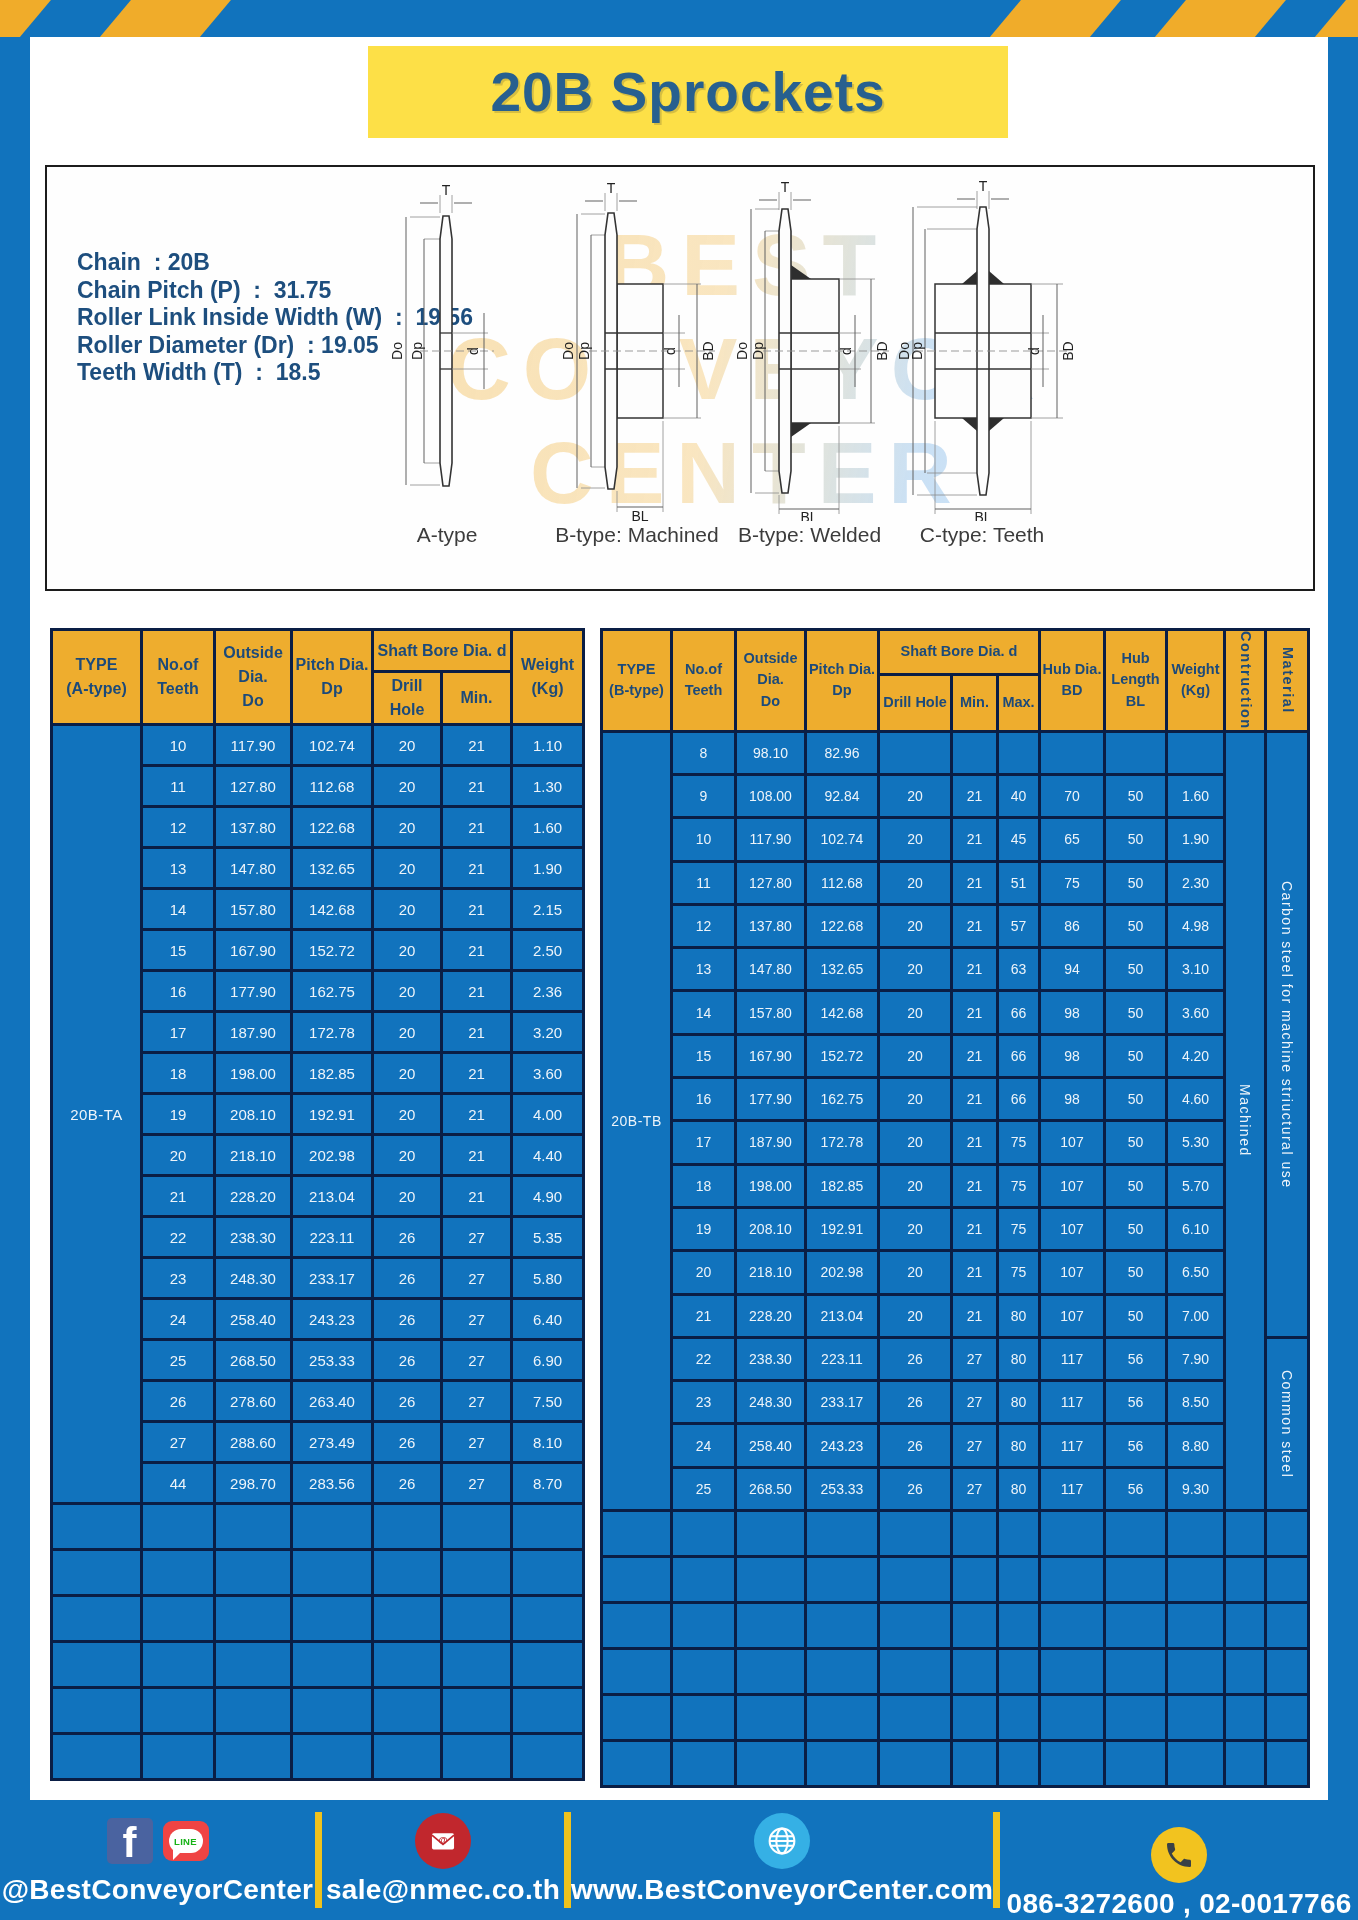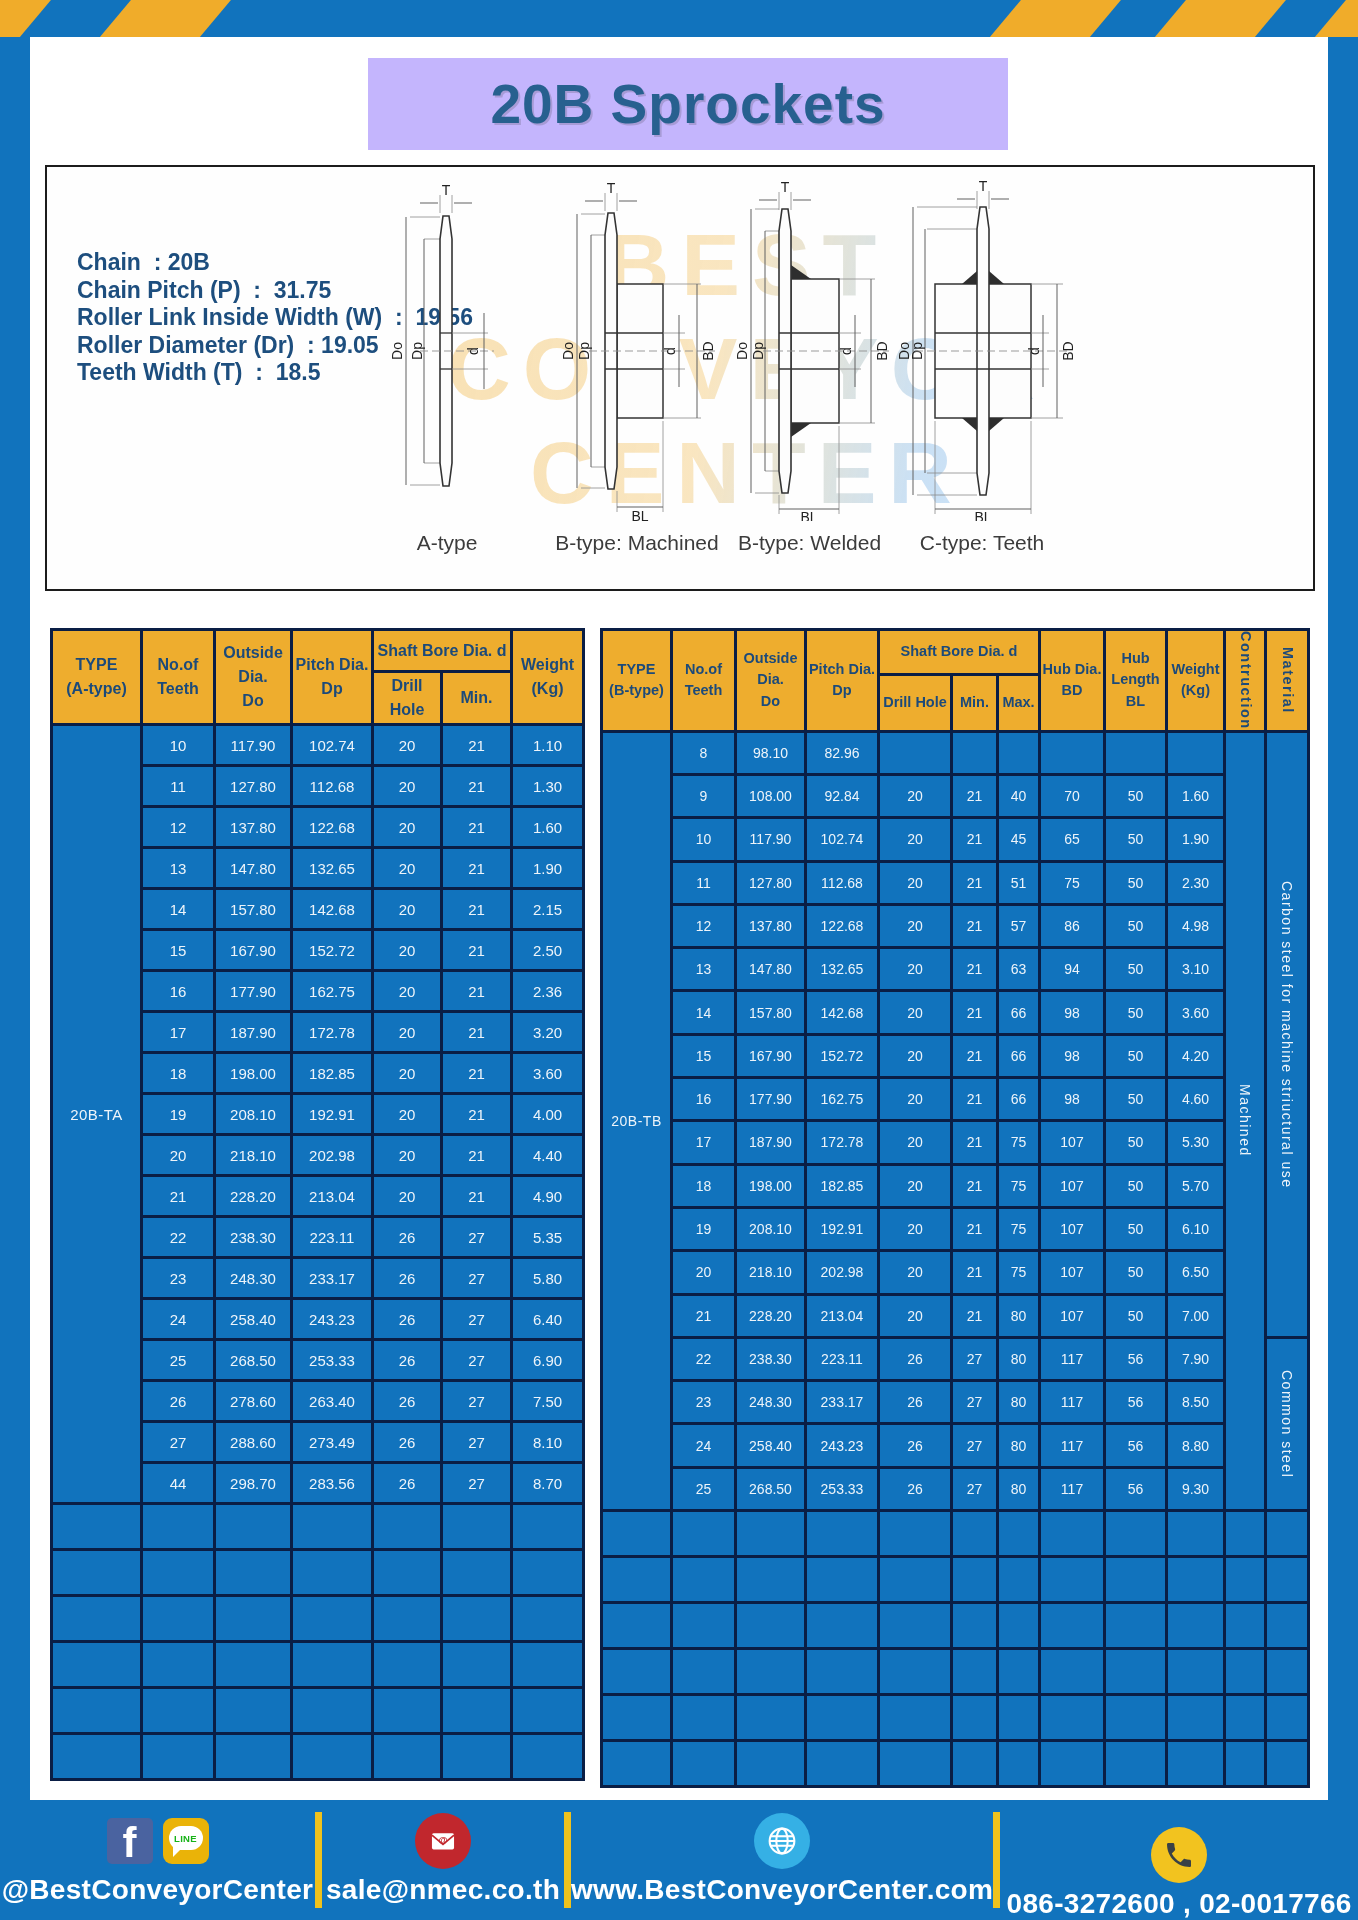--- a/index.html
+++ b/index.html
@@ -4,31 +4,31 @@
 <style>
   html,body{margin:0;padding:0;background:#9db6c9;}
   *{box-sizing:border-box;font-family:"Liberation Sans",sans-serif;}
   #page{position:relative;width:1358px;height:1920px;background:#1173bd;overflow:hidden;margin:0 auto;}
   
   #top-band{position:absolute;left:0;top:0;width:1358px;height:37px;background:#1173bd;overflow:hidden;}
   .band-stripe{position:absolute;top:-4px;height:46px;width:100px;background:#f0ac2a;transform:skewX(-40deg);}
   
   #content{position:absolute;left:30px;top:37px;width:1298px;height:1763px;background:#ffffff;}
   
-  #title-box{position:absolute;left:338px;top:21px;width:640px;height:92px;background:#c4b5fd;display:flex;align-items:center;justify-content:center;}
+  #title-box{position:absolute;left:338px;top:9px;width:640px;height:92px;background:#fde047;display:flex;align-items:center;justify-content:center;}
   #title-box h1{margin:0;font-size:55px;font-weight:bold;color:#27608f;letter-spacing:1px;text-shadow:2px 2px 0 rgba(40,40,40,.18);}
   
   #spec-box{position:absolute;left:15px;top:128px;width:1270px;height:426px;border:2px solid #1c1c1c;background:#fefefe;overflow:hidden;}
   #watermark{position:absolute;left:350px;top:46px;width:700px;text-align:center;font-weight:800;font-size:88px;line-height:104px;letter-spacing:12px;
     background:linear-gradient(100deg,rgba(241,184,74,.42) 0%,rgba(241,184,74,.34) 45%,rgba(140,190,235,.45) 75%);
     -webkit-background-clip:text;background-clip:text;color:transparent;user-select:none;}
   #spec-lines{position:absolute;left:30px;top:82px;z-index:2;}
   .spec-line{font-size:23px;font-weight:bold;color:#1d4e7e;line-height:27.5px;white-space:pre;}
   .dwg-wrap{position:absolute;top:14px;z-index:2;display:flex;flex-direction:column;align-items:center;}
-  .dwg-caption{font-size:21px;color:#3c3c3c;margin-top:10px;}
+  .dwg-caption{font-size:21px;color:#3c3c3c;margin-top:2px;}
   .ol{fill:#fdfdfd;stroke:#333;stroke-width:1.6;}
   .hub{fill:#fdfdfd;stroke:#333;stroke-width:1.5;}
   .bl{stroke:#333;stroke-width:1.3;}
   .dim{stroke:#606060;stroke-width:1;}
   .ext{stroke:#8a8a8a;stroke-width:.8;}
   .cl{stroke:#909090;stroke-width:.9;stroke-dasharray:8 4;}
   .weld{fill:#2e2e2e;}
   .dwg text{font-size:14px;fill:#222;}
   
   .spktable{border-collapse:collapse;table-layout:fixed;position:absolute;background:#fff;}
@@ -53,21 +53,21 @@
   
   #footer{position:absolute;left:0;top:1800px;width:1358px;height:120px;background:#1173bd;display:flex;align-items:stretch;}
   .fsec{display:flex;flex-direction:column;align-items:center;padding-top:8px;}
   .fsec-1{flex:0 0 315px;} .fsec-2{flex:0 0 242px;} .fsec-3{flex:0 0 420px;} .fsec-4{flex:1;justify-content:flex-end;}
   .ficons{height:66px;display:flex;align-items:center;gap:10px;}
   .flabel{color:#fff;font-weight:bold;font-size:28px;letter-spacing:.3px;}
   .fsep{width:7px;background:#f0c21c;margin:12px 0;}
   .fb-icon{width:46px;height:46px;background:#4a63a0;border-radius:5px;color:#fff;font-weight:bold;font-size:42px;
     display:flex;justify-content:center;overflow:hidden;}
   .fb-icon span{line-height:50px;}
-  .line-icon{width:46px;height:46px;background:#eab308;border-radius:9px;position:relative;text-decoration:underline;}
+  .line-icon{width:46px;height:40px;background:#ef4444;border-radius:9px;position:relative;text-decoration:underline;}
   .line-bubble{position:absolute;left:6px;top:8px;width:34px;height:24px;background:#fff;border-radius:12px;
     display:flex;align-items:center;justify-content:center;font-size:9.5px;font-weight:800;color:#17b317;letter-spacing:.3px;}
   .line-tail{position:absolute;left:10px;top:29px;width:0;height:0;border:5px solid transparent;border-top-color:#fff;border-left-color:#fff;}
   .circle-icon{width:56px;height:56px;border-radius:50%;display:flex;align-items:center;justify-content:center;}
   .mail-bg{background:#c1272d;} .globe-bg{background:#35b0e5;} .phone-bg{background:#f2c31f;}
 </style>
 </head>
 <body>
 
 <div id="page">

